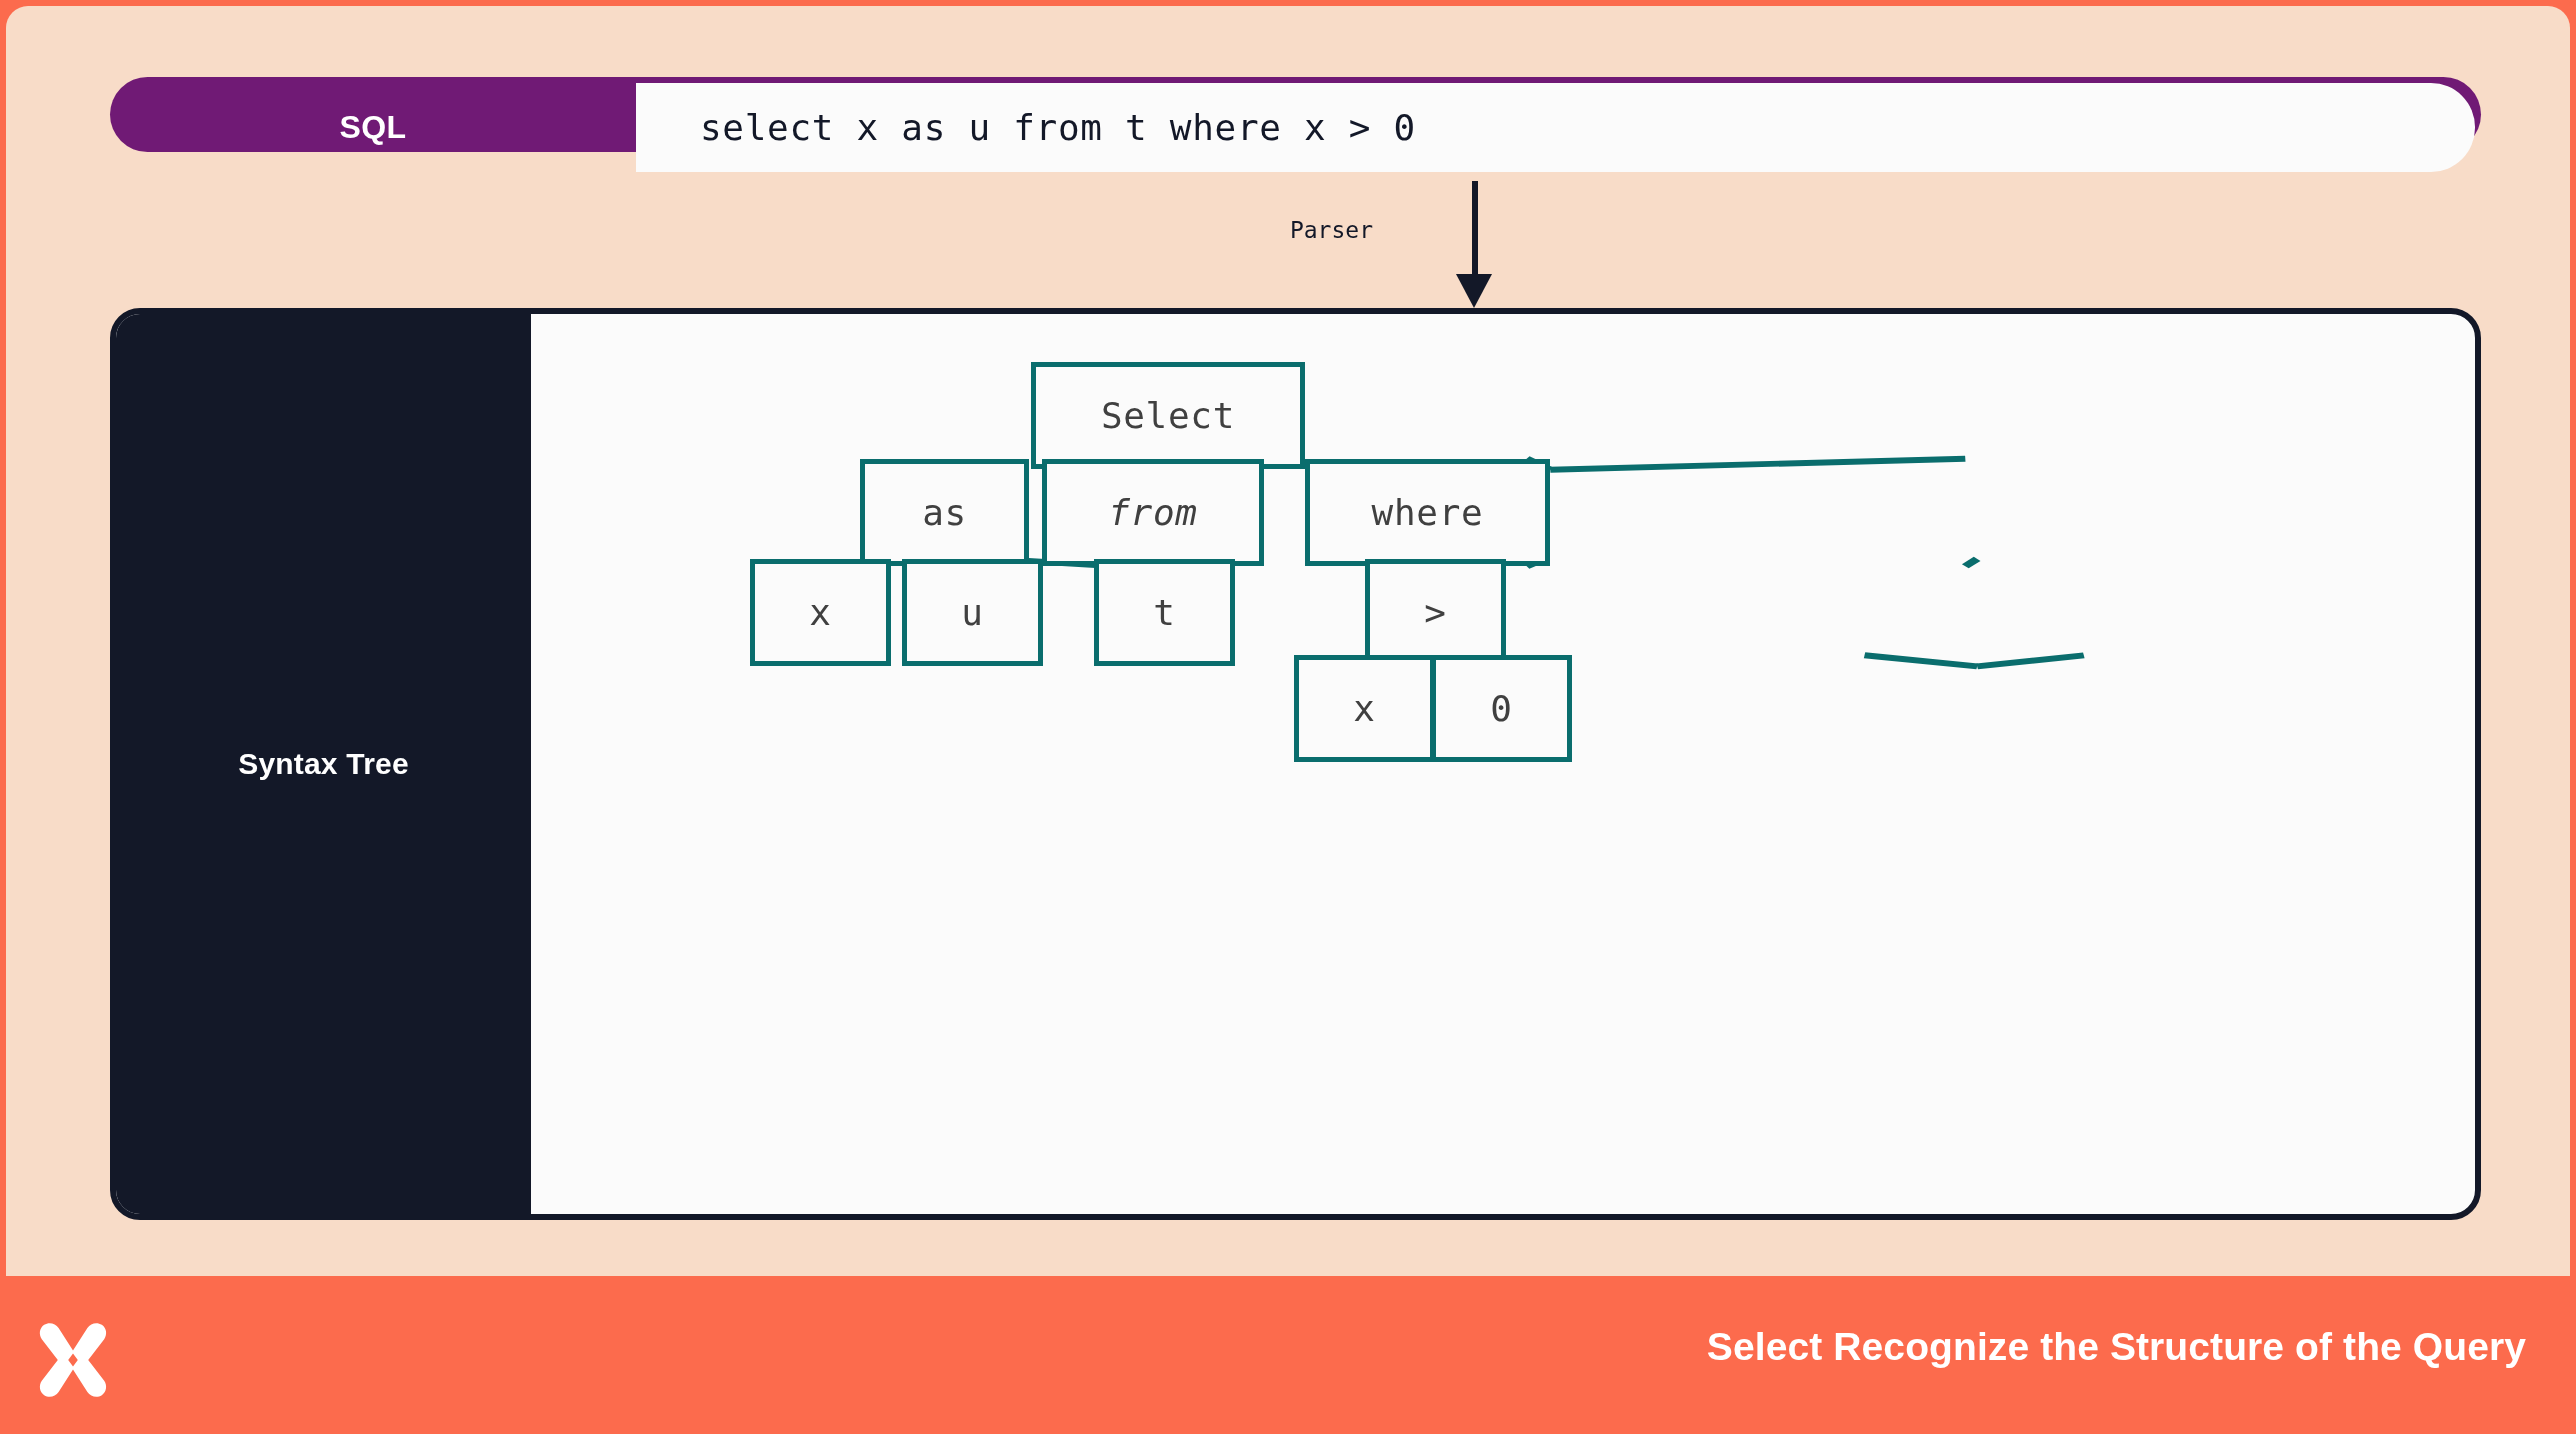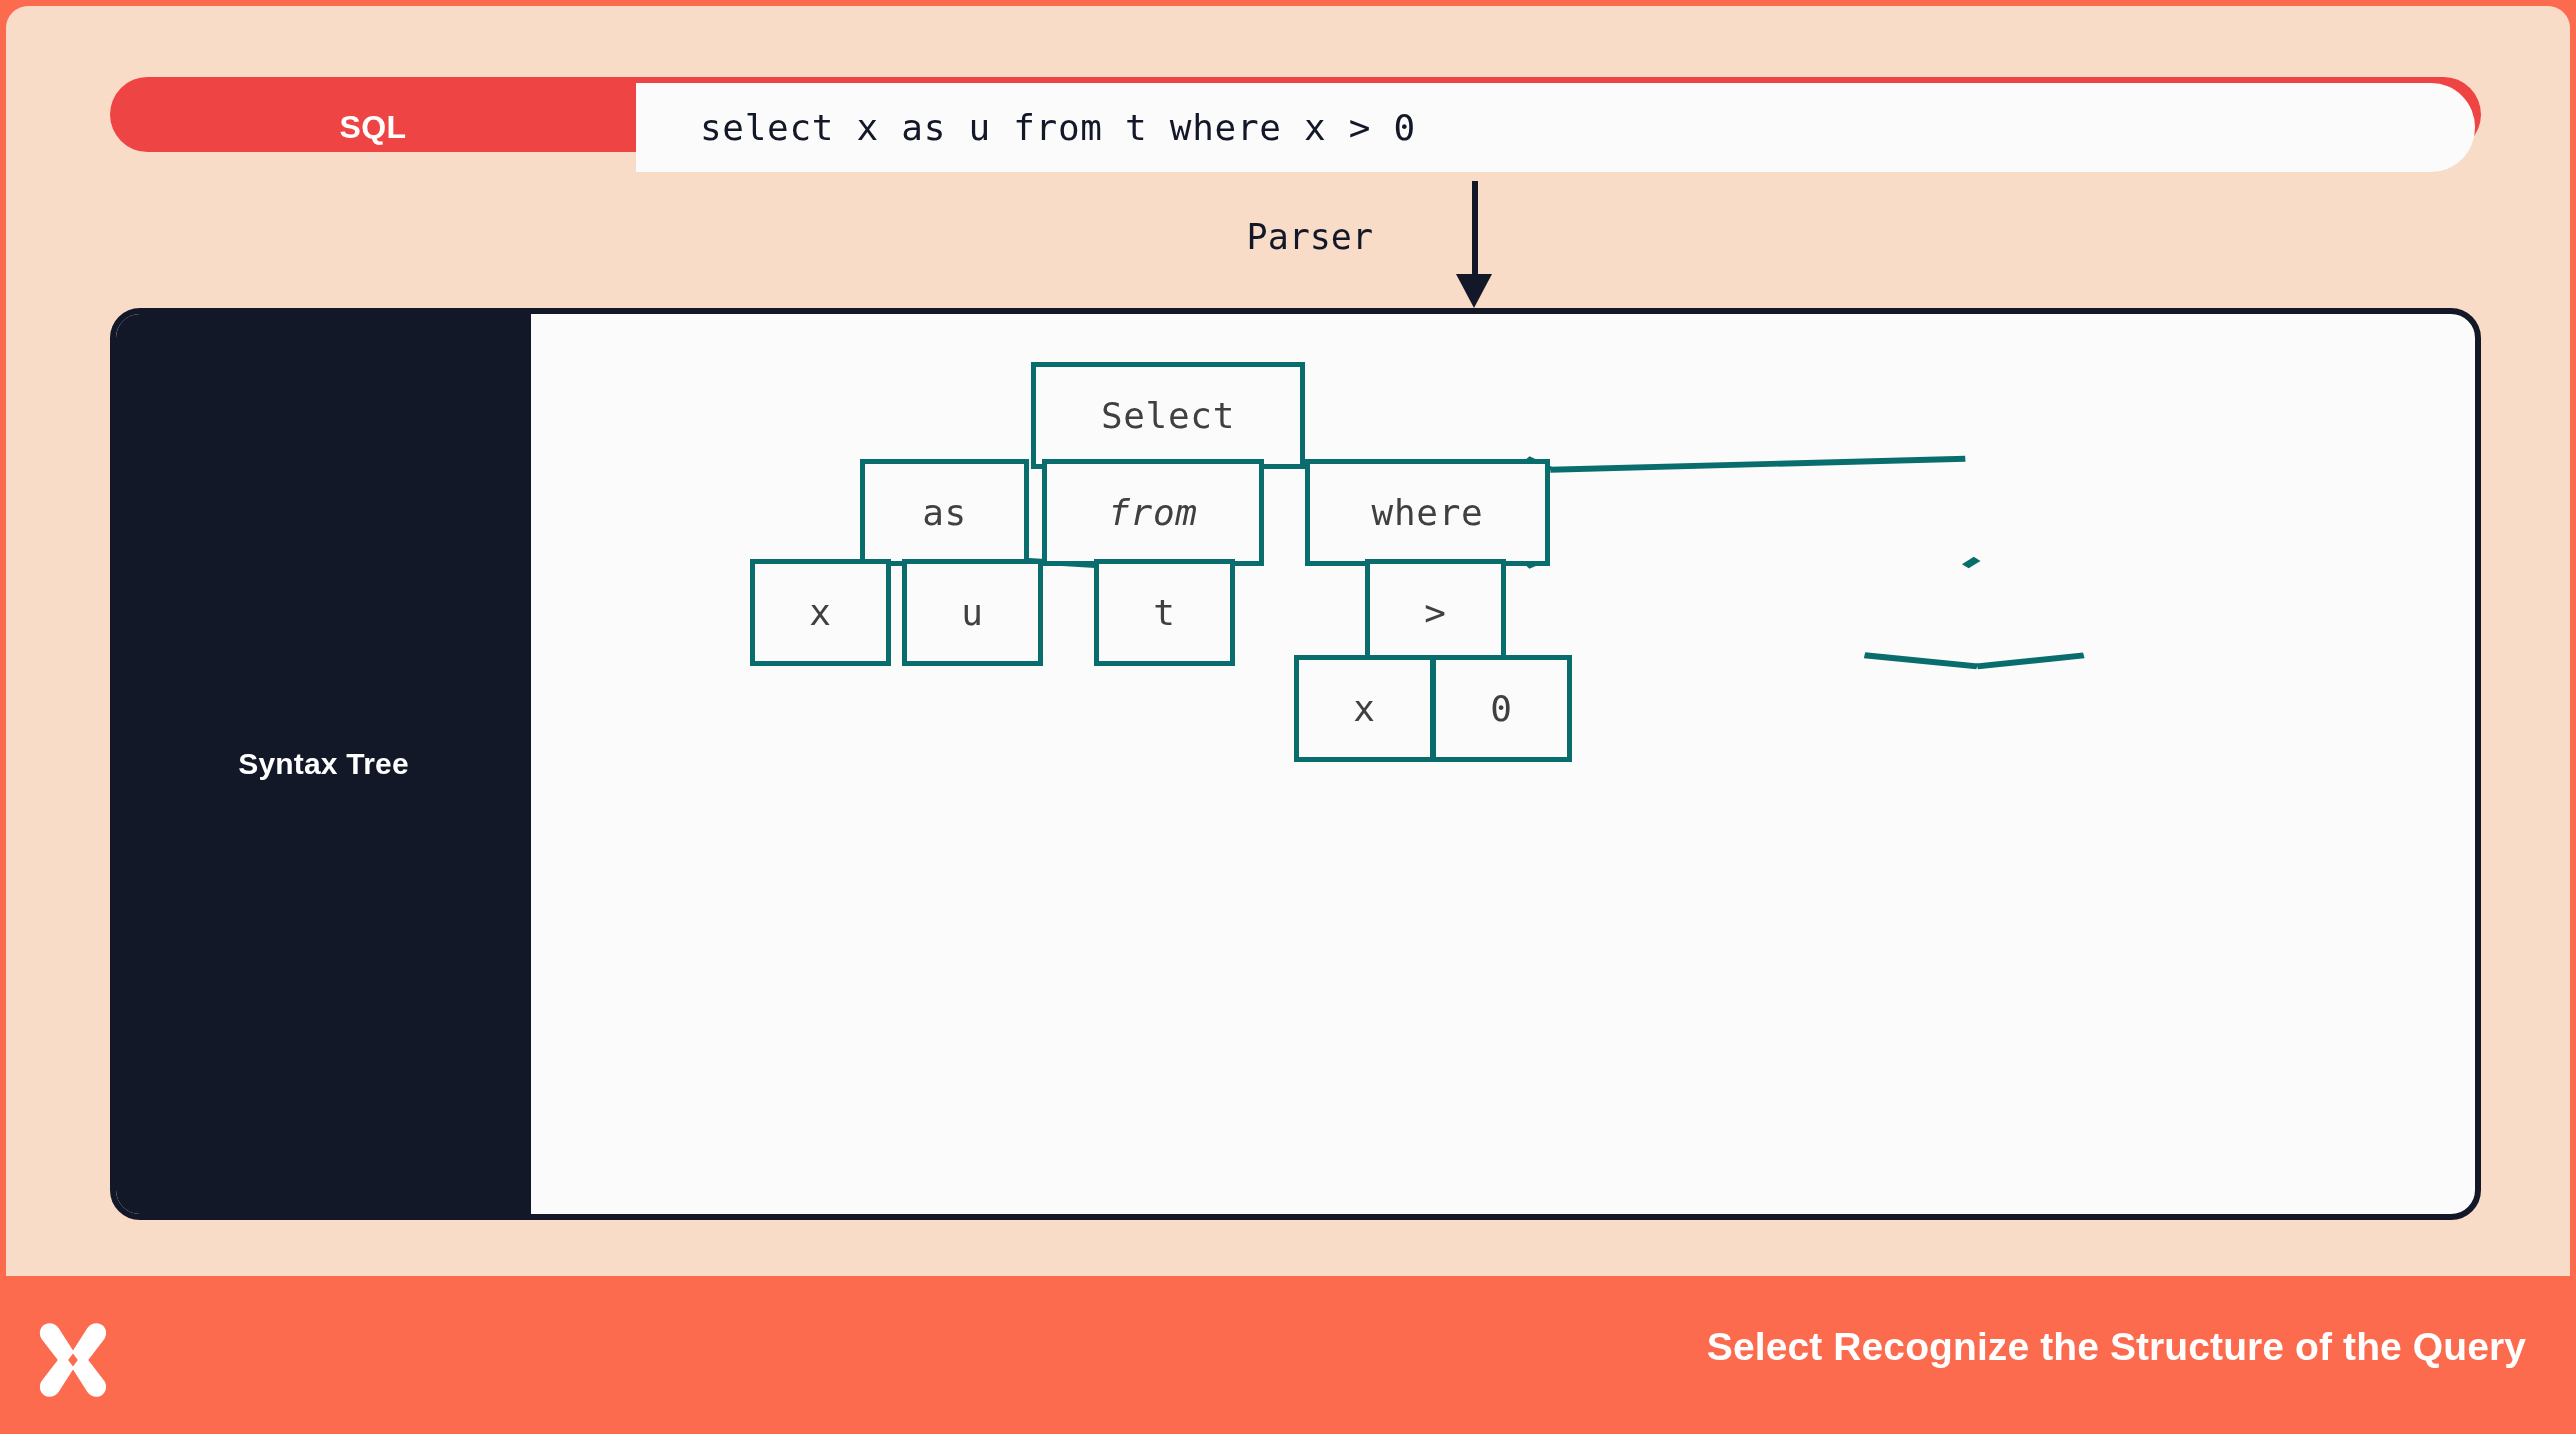--- a/index.html
+++ b/index.html
@@ -27,21 +27,21 @@
     border-radius: 22px 22px 0 0;
   }
 
   
   #sql-row {
     position: absolute;
     left: 104px;
     top: 71px;
     width: 2371px;
     height: 75px;
-    background: #ef4444;
+    background: #701a75;
     border-radius: 50px;
     box-sizing: border-box;
     text-decoration: underline;
   }
   #sql-label {
     position: absolute;
     left: 0;
     top: 0;
     width: 526px;
     height: 101px;
@@ -82,21 +82,21 @@
     width: 371px;
     height: 127px;
   }
   #parser-label {
     position: absolute;
     left: -115px;
     top: 36px;
     width: 222px;
     text-align: right;
     font-family: "DejaVu Sans Mono", "Liberation Mono", monospace;
-    font-size: 35px;
+    font-size: 23px;
     color: #131828;
     white-space: pre;
   }
   #parser-arrow-line {
     position: absolute;
     left: 206px;
     top: 0;
     width: 6px;
     height: 98px;
     background: #131828;

